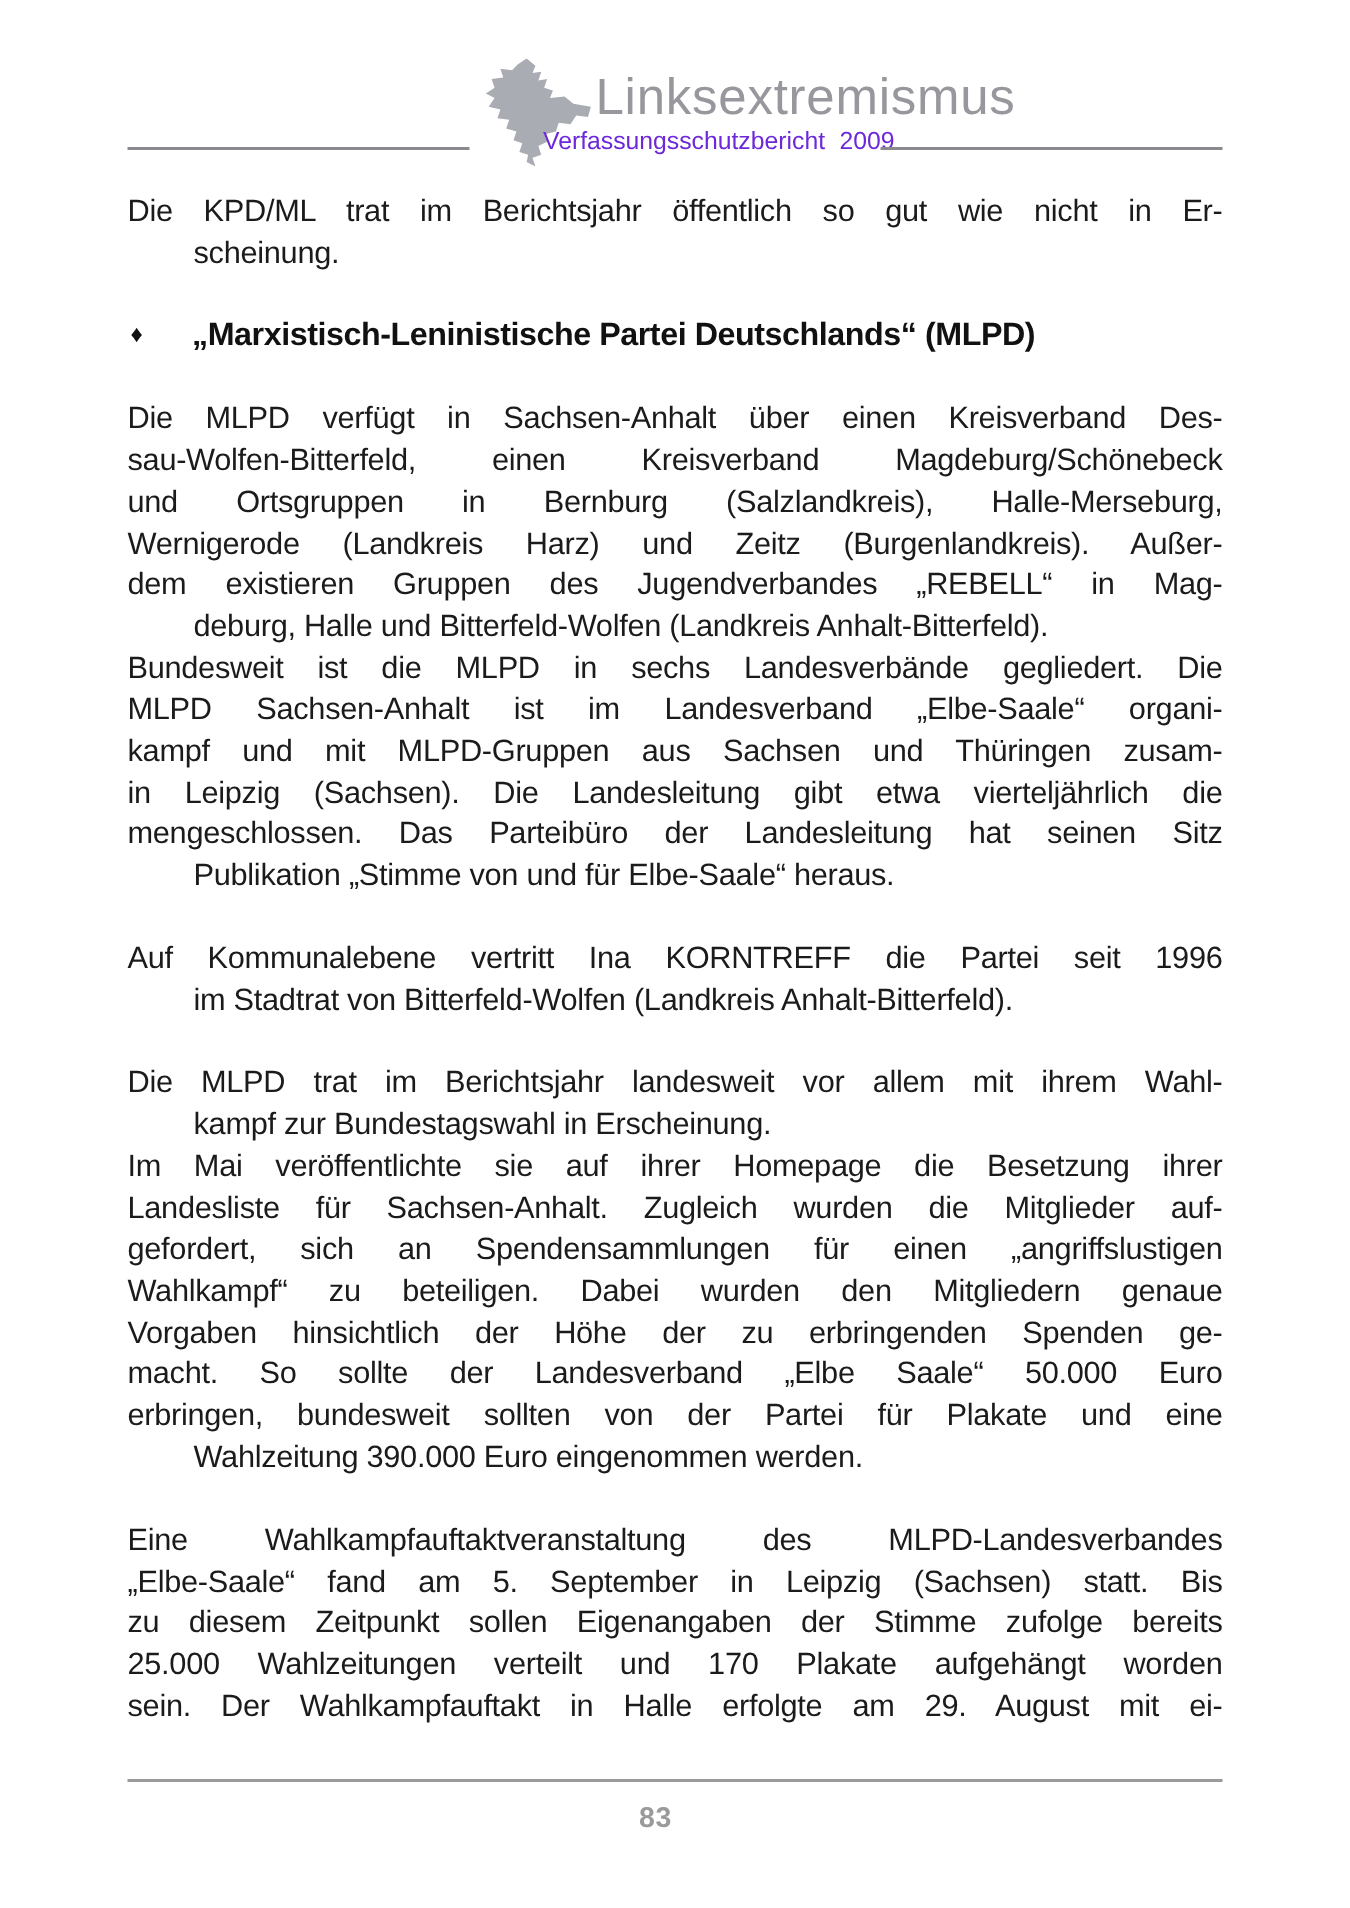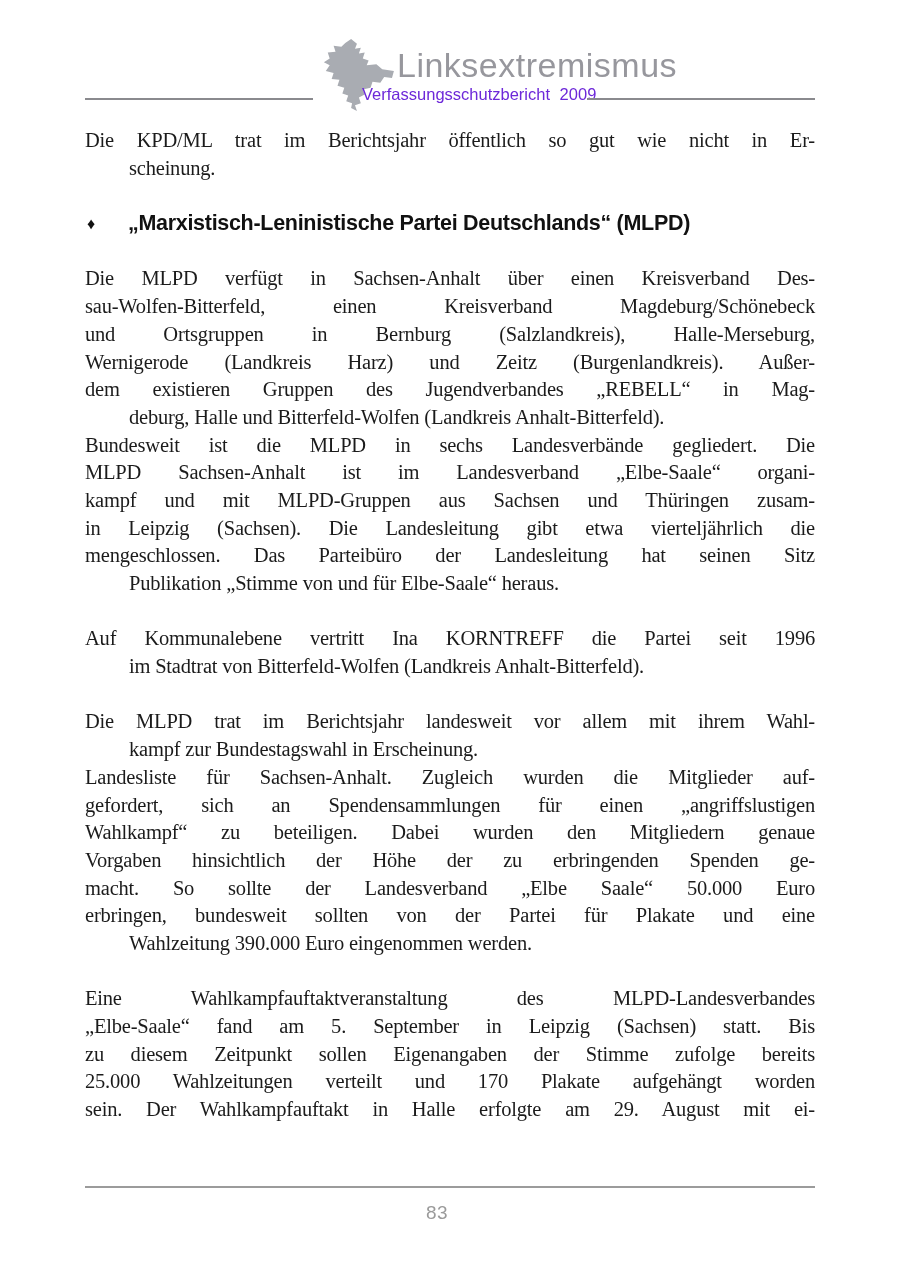--- a/index.html
+++ b/index.html
@@ -56,21 +56,21 @@
   
   .text-body {
     position: absolute;
     left: 85px;
     top: 127px;
     width: 730px;
     font-size: 20.5px;
     color: #1b1b1b;
     letter-spacing: -0.2px;
   }
-  .para { margin: 0 0 27.7px 0; font-family: Liberation Serif, serif; }
+  .para { margin: 0 0 27.7px 0; }
   .para:last-child { margin-bottom: 0; }
   .line {
     height: 27.7px;
     line-height: 27.7px;
     text-align: justify;
     text-align-last: justify;
     overflow: visible;
     white-space: normal;
   }
   .line.noj {
@@ -111,20 +111,21 @@
   }
   .page-number {
     position: absolute;
     left: 0;
     top: 1202px;
     width: 874px;
     text-align: center;
     font-size: 19px;
     color: #9a9a9a;
     letter-spacing: 0.5px;
+    font-weight: bold;
   }
 </style>
 </head>
 <body>
 
 <div class="page">
 
   <div>
     <svg class="header-logo" viewBox="0 0 80 74" preserveAspectRatio="xMidYMid meet" aria-hidden="true">
       <path fill="#a9acb2" d="M30 4 L36 0 L42 5 L40 10 L46 9 L44 15 L50 14 L48 20 L54 22 L52 27 L62 26 L68 31 L80 33 L78 40 L70 39 L66 45 L58 44 L56 50 L48 52 L50 57 L44 60 L46 66 L40 68 L42 74 L36 71 L37 66 L31 64 L33 58 L27 56 L29 50 L22 48 L24 42 L16 41 L18 35 L10 33 L14 27 L8 24 L14 20 L12 14 L20 13 L18 7 L26 8 Z"></path>
@@ -155,20 +156,21 @@
         <div class="line">mengeschlossen. Das Parteibüro der Landesleitung hat seinen Sitz</div>
         <div class="line noj">Publikation „Stimme von und für Elbe-Saale“ heraus.</div>
       </div>
       <div class="para">
         <div class="line">Auf Kommunalebene vertritt Ina KORNTREFF die Partei seit 1996</div>
         <div class="line noj">im Stadtrat von Bitterfeld-Wolfen (Landkreis Anhalt-Bitterfeld).</div>
       </div>
       <div class="para">
         <div class="line">Die MLPD trat im Berichtsjahr landesweit vor allem mit ihrem Wahl-</div>
         <div class="line noj">kampf zur Bundestagswahl in Erscheinung.</div>
+        <div class="line">Im Mai veröffentlichte sie auf ihrer Homepage die Besetzung ihrer</div>
         <div class="line">Landesliste für Sachsen-Anhalt. Zugleich wurden die Mitglieder auf-</div>
         <div class="line">gefordert, sich an Spendensammlungen für einen „angriffslustigen</div>
         <div class="line">Wahlkampf“ zu beteiligen. Dabei wurden den Mitgliedern genaue</div>
         <div class="line">Vorgaben hinsichtlich der Höhe der zu erbringenden Spenden ge-</div>
         <div class="line">macht. So sollte der Landesverband „Elbe Saale“ 50.000 Euro</div>
         <div class="line">erbringen, bundesweit sollten von der Partei für Plakate und eine</div>
         <div class="line noj">Wahlzeitung 390.000 Euro eingenommen werden.</div>
       </div>
       <div class="para">
         <div class="line">Eine Wahlkampfauftaktveranstaltung des MLPD-Landesverbandes</div>

